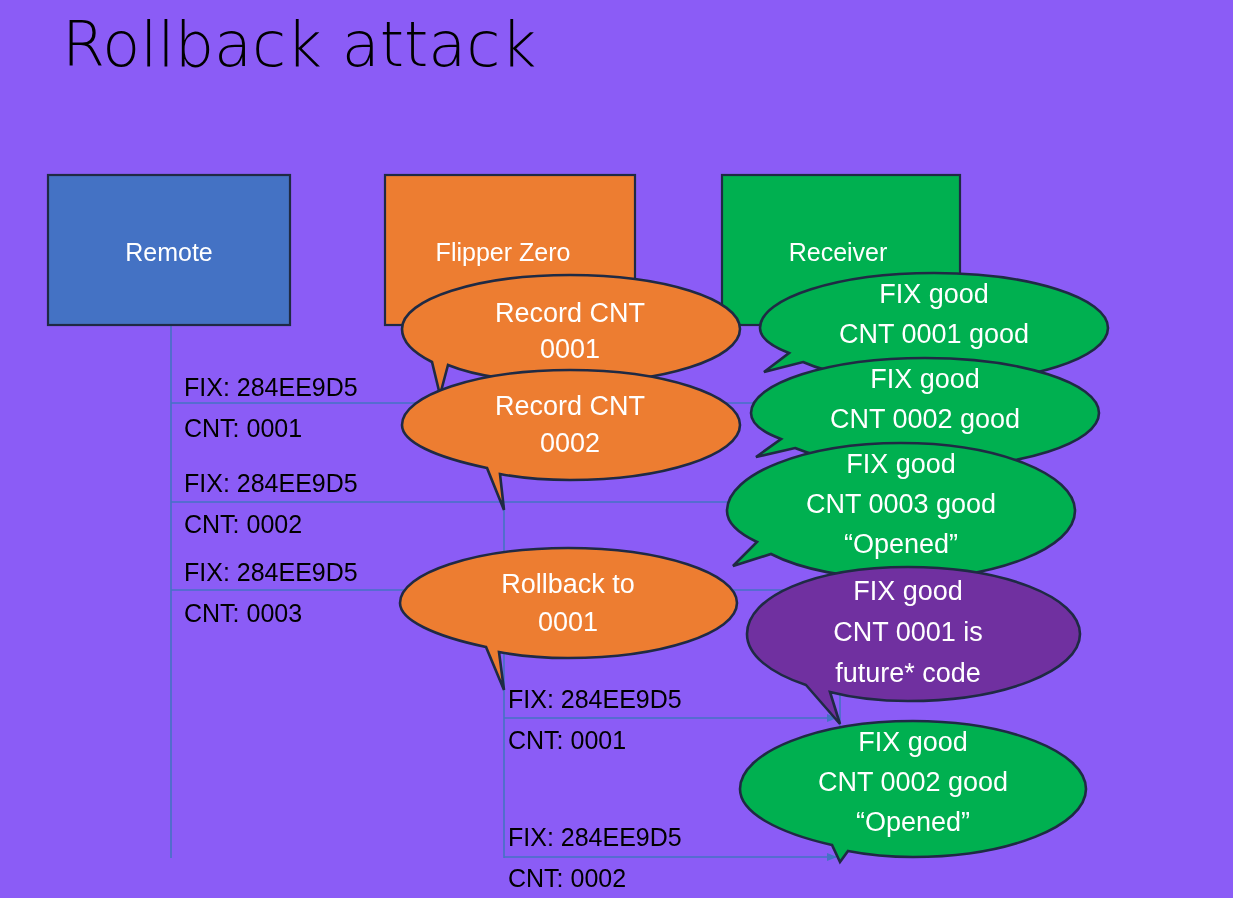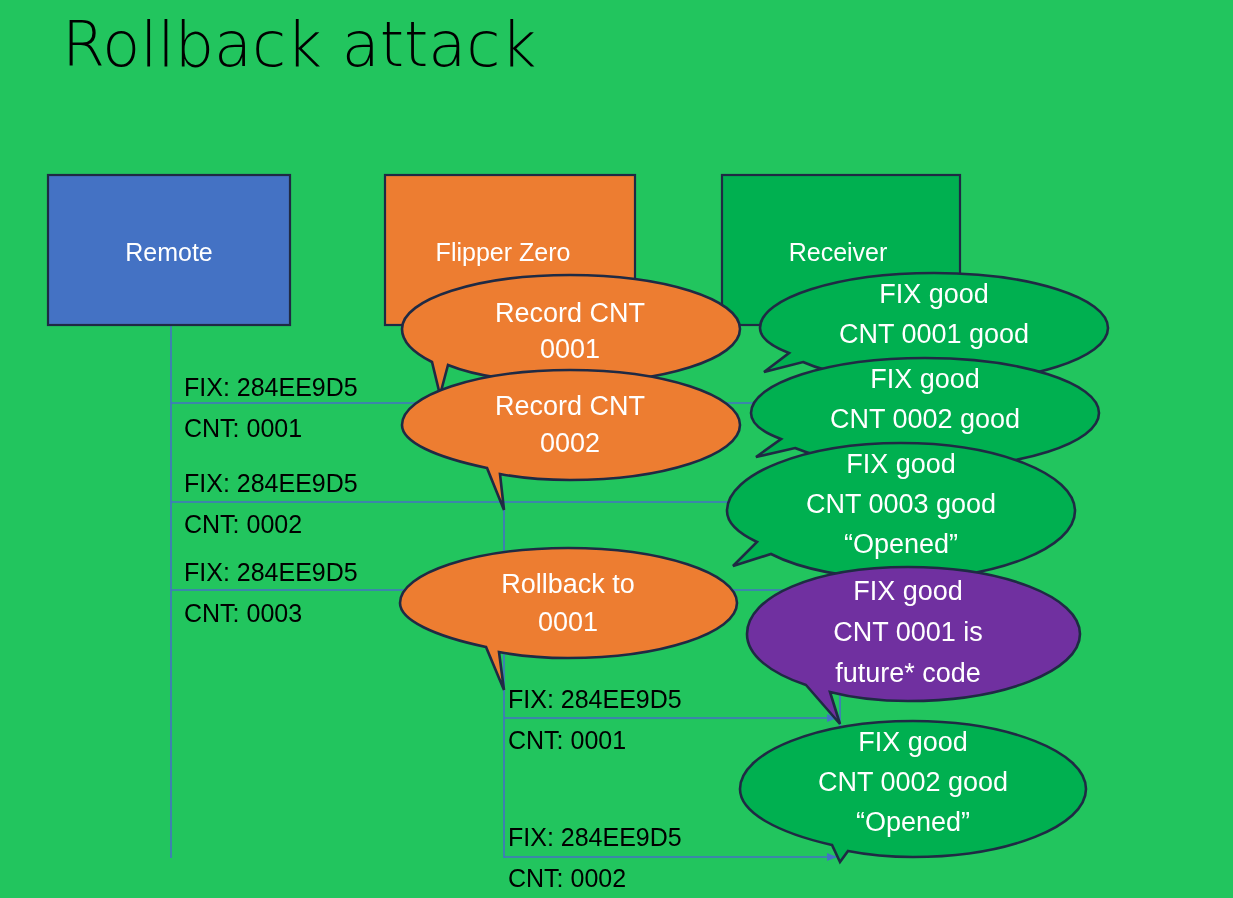--- a/index.html
+++ b/index.html
@@ -11,21 +11,21 @@
     width: 1233px;
     height: 898px;
     font-family: "Liberation Sans", sans-serif;
     overflow: hidden;
     position: relative;
   }
   #slide {
     position: relative;
     width: 1233px;
     height: 898px;
-    background: #22c55e;
+    background: #8b5cf6;
   }
   #slide-title {
     position: absolute;
     left: 62px;
     top: 8px;
     font-size: 62px;
     font-weight: 300;
     color: #000000;
     letter-spacing: 0px;
     white-space: nowrap;

